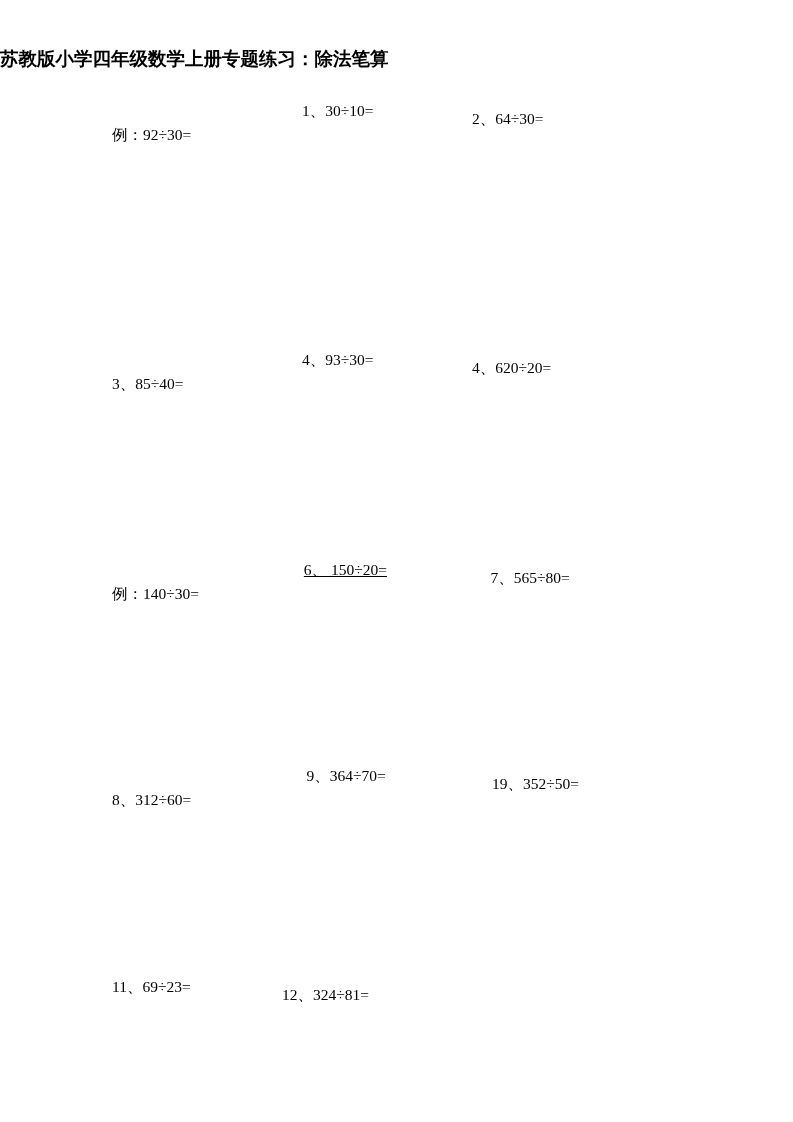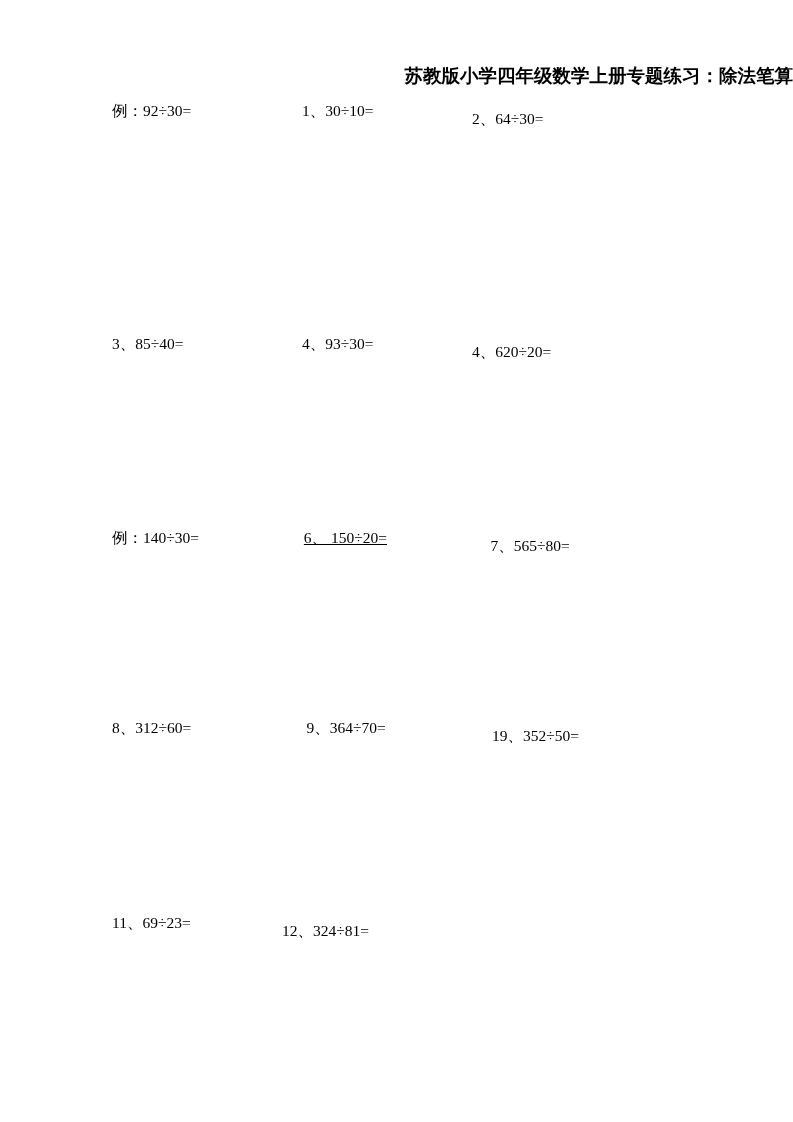--- a/index.html
+++ b/index.html
@@ -17,24 +17,24 @@
   }
   .page {
     position: relative;
     width: 793px;
     height: 1122px;
     box-sizing: border-box;
     padding: 0;
   }
   .doc-title {
     position: absolute;
-    top: 63px;
+    top: 46px;
     left: 0;
     width: 793px;
-    text-align: right;
+    text-align: left;
     font-family: "DejaVu Sans", "Liberation Sans", sans-serif;
     font-weight: bold;
     font-size: 18.5px;
     letter-spacing: 0px;
     white-space: nowrap;
   }
   .problem-grid {
     position: absolute;
     left: 112px;
     top: 100px;
@@ -44,21 +44,21 @@
     display: flex;
     flex-direction: row;
     align-items: flex-start;
   }
   .cell {
     font-size: 15.5px;
     font-family: "Liberation Serif", "DejaVu Serif", serif;
     white-space: nowrap;
     line-height: 1.4;
   }
-  .c1 { width: 190px; }
+  .c1 { width: 190px; margin-top: 24px; }
   .c2 { width: 170px; }
   .c3 { width: 200px; margin-top: 8px; }
   
   .row-gap-1 { height: 203px; }
   .row-gap-2 { height: 165px; }
   .row-gap-3 { height: 160px; }
   .row-gap-4 { height: 165px; }
   .indent-sm { padding-left: 14px; }
   .indent-md { padding-left: 24px; }
   .indent-lg { padding-left: 10px; text-decoration: underline; }

